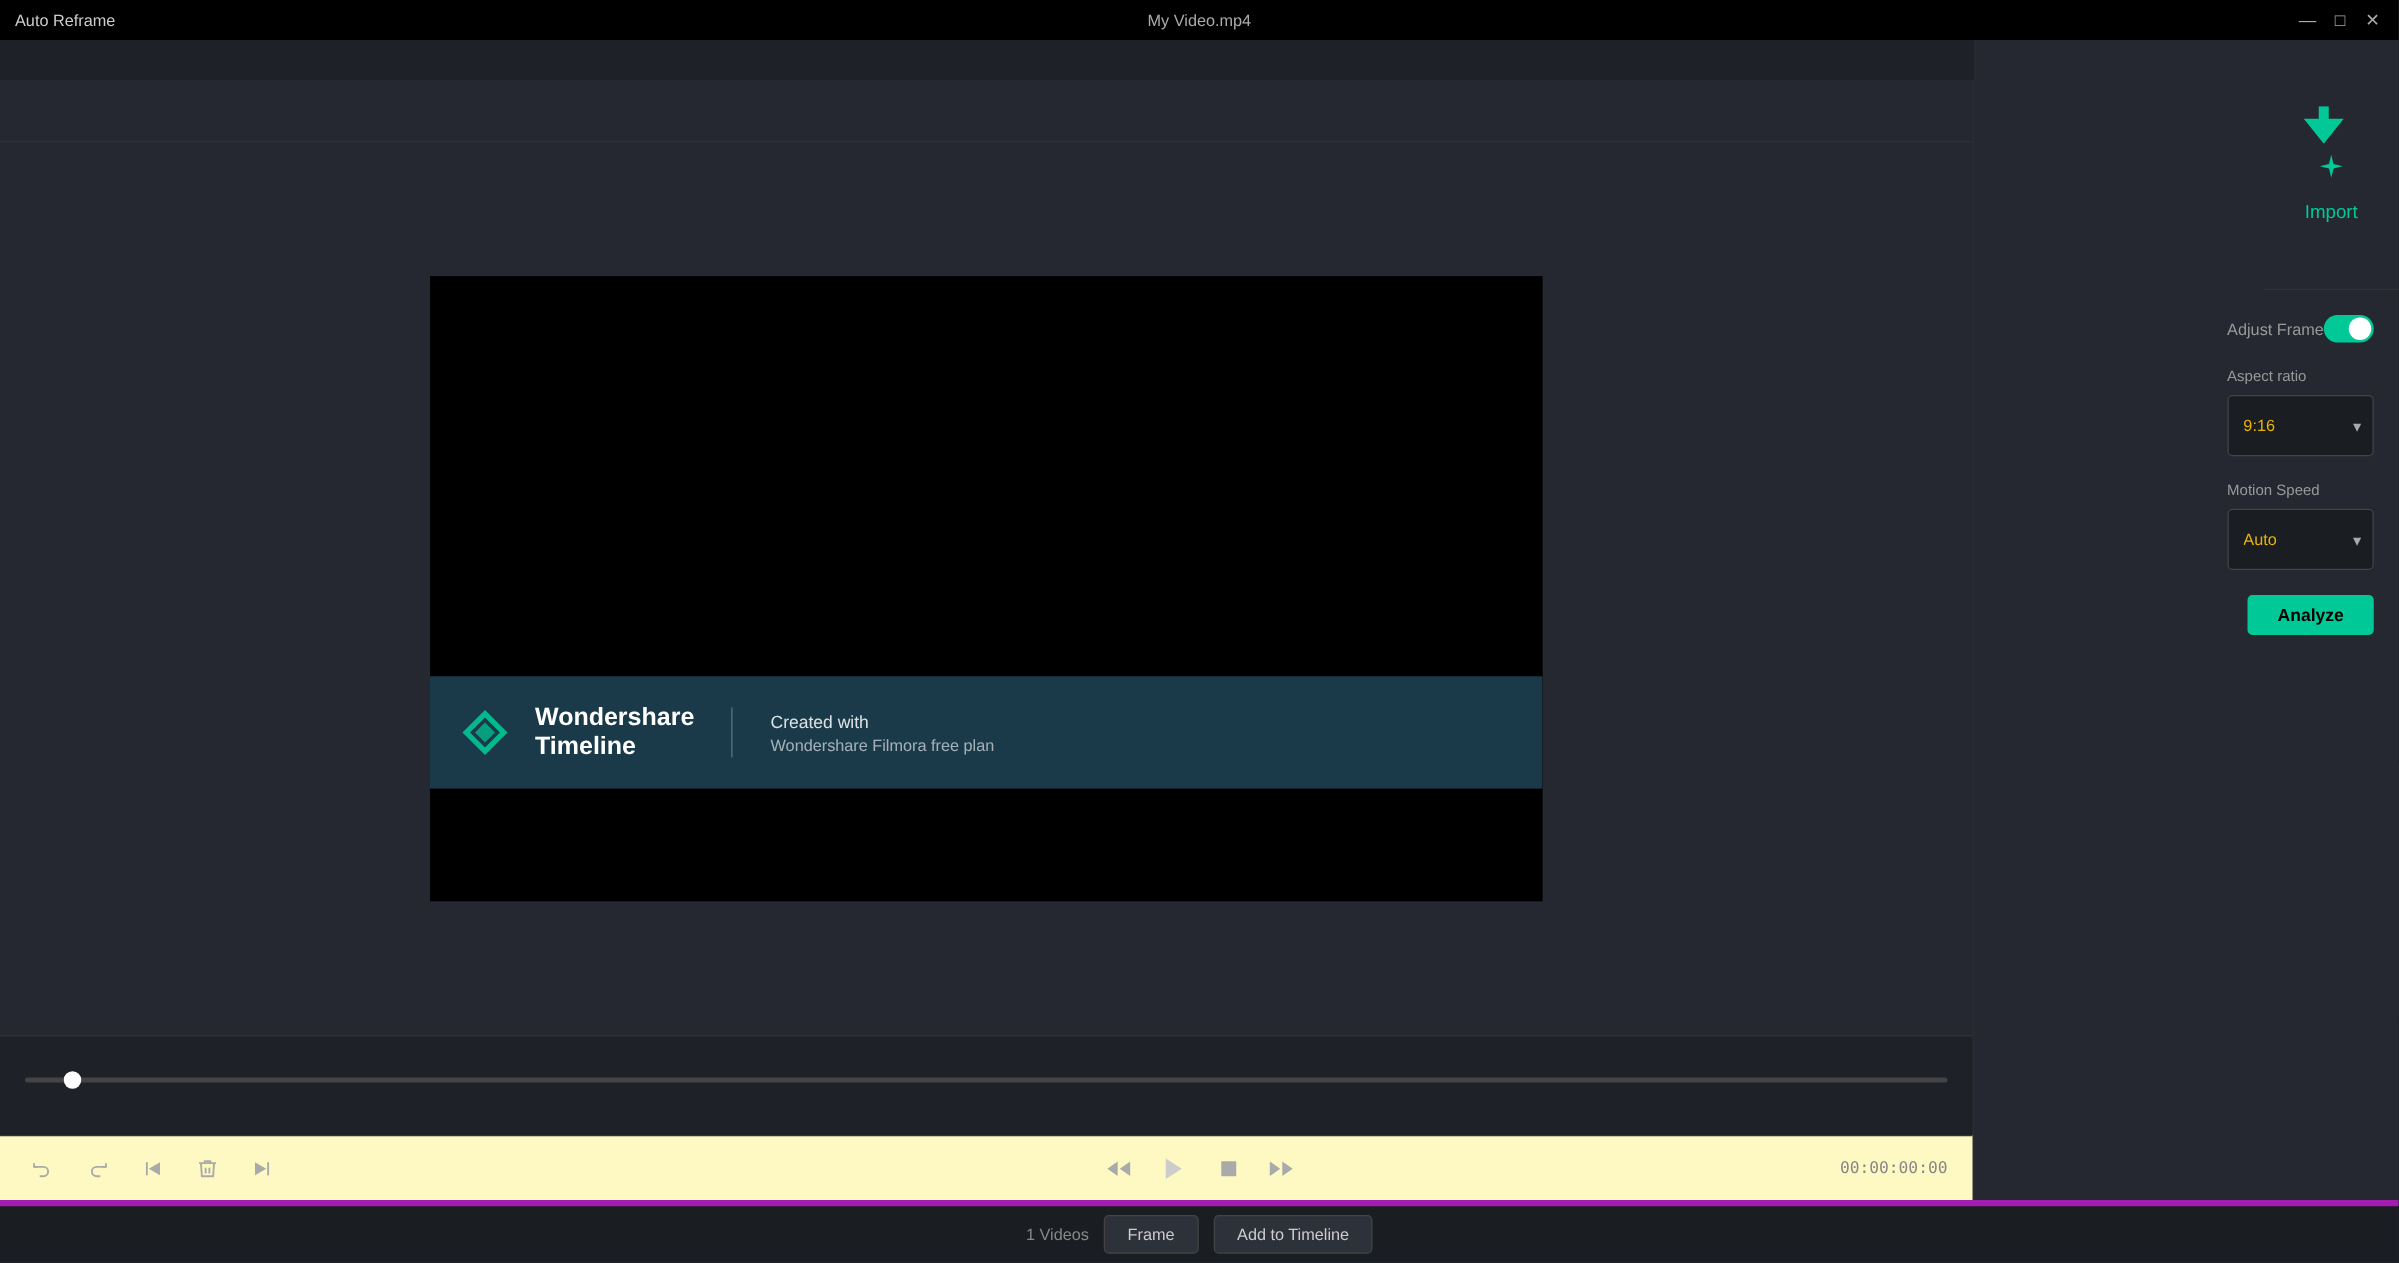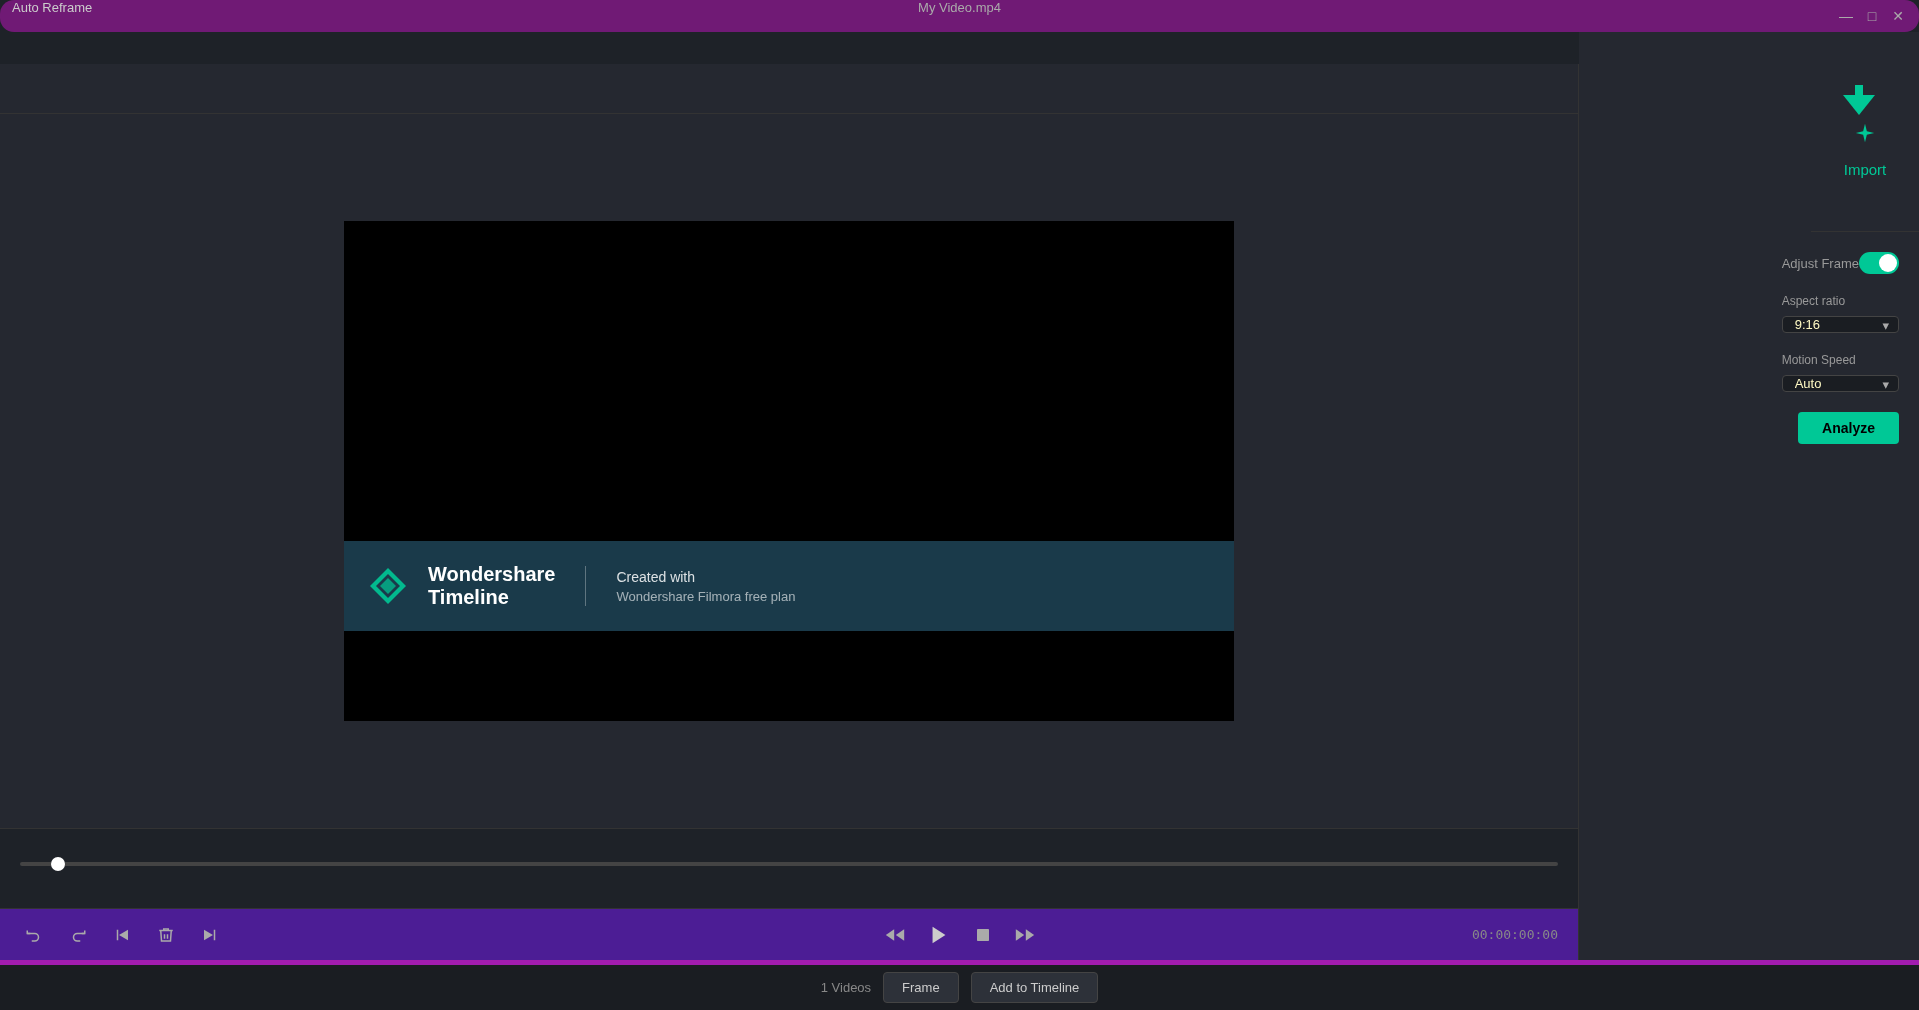--- a/index.html
+++ b/index.html
@@ -11,26 +11,26 @@
       width: 1919px;
       height: 1010px;
       overflow: hidden;
       display: flex;
       flex-direction: column;
     }
 
     
     .title-bar {
       display: flex;
+      align-items: center;
       justify-content: space-between;
-      background: #701a75;
+      background: #000000;
       height: 32px;
       padding: 0 12px;
       flex-shrink: 0;
-      border-radius: 14px;
     }
     .title-bar-left {
       font-size: 13px;
       color: #ccc;
       font-weight: 400;
     }
     .title-bar-center {
       position: absolute;
       left: 50%;
       transform: translateX(-50%);
@@ -161,21 +161,21 @@
       border-radius: 50%;
       position: absolute;
       top: -5px;
       left: 2%;
       cursor: pointer;
     }
 
     
     .controls-bar {
       height: 52px;
-      background: #4c1d95;
+      background: #fef9c3;
       display: flex;
       align-items: center;
       justify-content: space-between;
       padding: 0 20px;
       border-top: 1px solid #333;
       flex-shrink: 0;
     }
     .controls-left {
       display: flex;
       align-items: center;
@@ -276,22 +276,22 @@
       margin-bottom: 8px;
     }
     .select-wrapper {
       position: relative;
       width: 100%;
     }
     .select-wrapper select {
       width: 100%;
       background: #1a1d22;
       border: 1px solid #444;
-      color: #fef9c3;
-      padding: 0 12px;
+      color: #eab308;
+      padding: 16px 12px;
       border-radius: 4px;
       font-size: 13px;
       appearance: none;
       cursor: pointer;
     }
     .select-wrapper::after {
       content: '▾';
       position: absolute;
       right: 10px;
       top: 50%;

